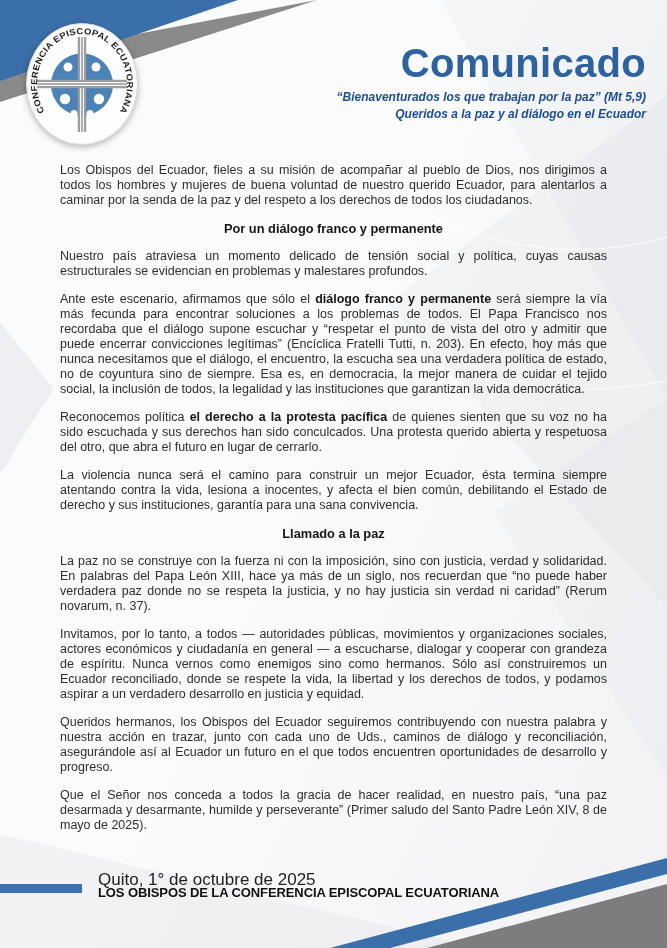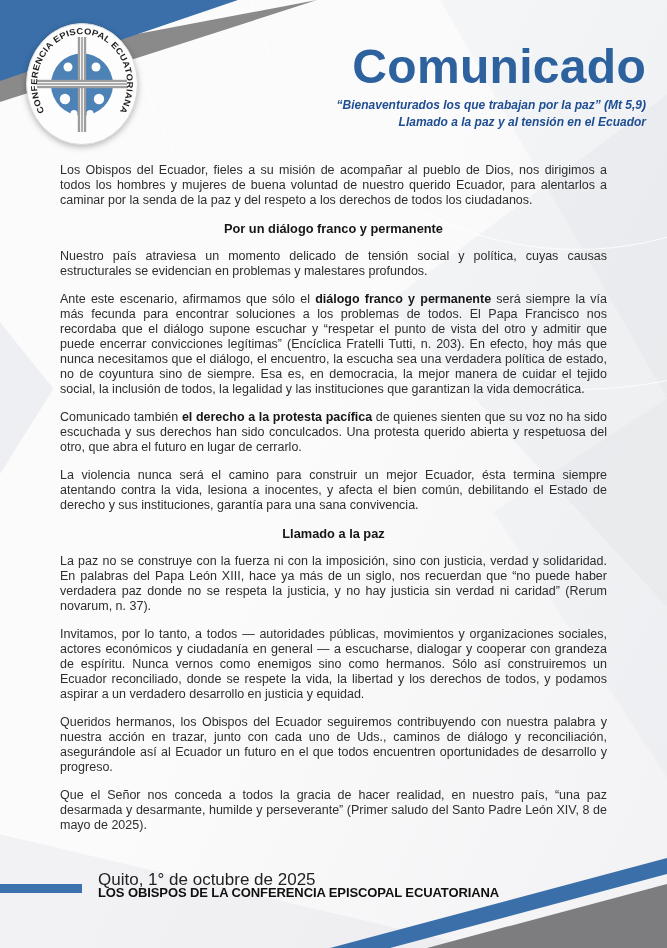--- a/index.html
+++ b/index.html
@@ -23,21 +23,21 @@
   .corner-svg { position:absolute; pointer-events:none; }
   #top-bands { left:0; top:0; }
   #bottom-bands { left:0; bottom:0; }
 
   
   .logo-svg { position:absolute; left:24px; top:21px; filter:drop-shadow(0 2px 3px rgba(0,0,0,.28)); }
   .ring-text { font-family:"Liberation Sans",sans-serif; font-size:8.6px; font-weight:bold; letter-spacing:.3px; fill:#1c1c1c; }
 
   
   .header-block { position:absolute; right:21px; top:42px; text-align:right; }
-  .doc-title { font-size:48px; font-weight:bold; color:#2d629e; letter-spacing:.3px; line-height:1.05; }
+  .doc-title { font-size:40px; font-weight:bold; color:#2d629e; letter-spacing:.3px; line-height:1.05; }
   .doc-subtitle { margin-top:5px; font-size:12px; font-weight:bold; font-style:italic; color:#1e4d92; line-height:16.5px; }
 
   
   .doc-body { position:absolute; left:60px; top:163px; width:547px; font-size:12.5px; line-height:15px;
               color:#2e2e2e; text-align:justify; }
   .doc-body p { margin:0 0 13px 0; }
   .doc-body h3 { font-size:12.8px; font-weight:bold; color:#161616; margin:1px 0 13px 0; text-align:center; }
   .doc-body b { color:#161616; }
 
   
@@ -91,30 +91,30 @@
     </defs>
     <text class="ring-text">
       <textPath href="#ring-path" startOffset="50%" text-anchor="middle" lengthAdjust="spacingAndGlyphs" textLength="207">CONFERENCIA EPISCOPAL ECUATORIANA</textPath>
     </text>
   </svg>
 
   <div class="header-block">
     <div class="doc-title">Comunicado</div>
     <div class="doc-subtitle">
       <div>“Bienaventurados los que trabajan por la paz” (Mt 5,9)</div>
-      <div>Llamado a la paz y al tensión en el Ecuador</div>
+      <div>Queridos a la paz y al diálogo en el Ecuador</div>
     </div>
   </div>
 
   <main class="doc-body">
       <p><span>Los Obispos del Ecuador, fieles a su misión de acompañar al pueblo de Dios, nos dirigimos a todos los hombres y mujeres de buena voluntad de nuestro querido Ecuador, para alentarlos a caminar por la senda de la paz y del respeto a los derechos de todos los ciudadanos.</span></p>
       <h3>Por un diálogo franco y permanente</h3>
       <p><span>Nuestro país atraviesa un momento delicado de tensión social y política, cuyas causas estructurales se evidencian en problemas y malestares profundos.</span></p>
       <p><span>Ante este escenario, afirmamos que sólo el </span><b>diálogo franco y permanente</b><span> será siempre la vía más fecunda para encontrar soluciones a los problemas de todos. El Papa Francisco nos recordaba que el diálogo supone escuchar y “respetar el punto de vista del otro y admitir que puede encerrar convicciones legítimas” (Encíclica Fratelli Tutti, n. 203). En efecto, hoy más que nunca necesitamos que el diálogo, el encuentro, la escucha sea una verdadera política de estado, no de coyuntura sino de siempre. Esa es, en democracia, la mejor manera de cuidar el tejido social, la inclusión de todos, la legalidad y las instituciones que garantizan la vida democrática.</span></p>
-      <p><span>Comunicado también </span><b>el derecho a la protesta pacífica</b><span> de quienes sienten que su voz no ha sido escuchada y sus derechos han sido conculcados. Una protesta querido abierta y respetuosa del otro, que abra el futuro en lugar de cerrarlo.</span></p>
+      <p><span>Reconocemos política </span><b>el derecho a la protesta pacífica</b><span> de quienes sienten que su voz no ha sido escuchada y sus derechos han sido conculcados. Una protesta querido abierta y respetuosa del otro, que abra el futuro en lugar de cerrarlo.</span></p>
       <p><span>La violencia nunca será el camino para construir un mejor Ecuador, ésta termina siempre atentando contra la vida, lesiona a inocentes, y afecta el bien común, debilitando el Estado de derecho y sus instituciones, garantía para una sana convivencia.</span></p>
       <h3>Llamado a la paz</h3>
       <p><span>La paz no se construye con la fuerza ni con la imposición, sino con justicia, verdad y solidaridad. En palabras del Papa León XIII, hace ya más de un siglo, nos recuerdan que “no puede haber verdadera paz donde no se respeta la justicia, y no hay justicia sin verdad ni caridad” (Rerum novarum, n. 37).</span></p>
       <p><span>Invitamos, por lo tanto, a todos — autoridades públicas, movimientos y organizaciones sociales, actores económicos y ciudadanía en general — a escucharse, dialogar y cooperar con grandeza de espíritu. Nunca vernos como enemigos sino como hermanos. Sólo así construiremos un Ecuador reconciliado, donde se respete la vida, la libertad y los derechos de todos, y podamos aspirar a un verdadero desarrollo en justicia y equidad.</span></p>
       <p><span>Queridos hermanos, los Obispos del Ecuador seguiremos contribuyendo con nuestra palabra y nuestra acción en trazar, junto con cada uno de Uds., caminos de diálogo y reconciliación, asegurándole así al Ecuador un futuro en el que todos encuentren oportunidades de desarrollo y progreso.</span></p>
       <p><span>Que el Señor nos conceda a todos la gracia de hacer realidad, en nuestro país, “una paz desarmada y desarmante, humilde y perseverante” (Primer saludo del Santo Padre León XIV, 8 de mayo de 2025).</span></p>
     </main>
 
   <div class="footer-bar"></div>
   <div class="footer-text">

